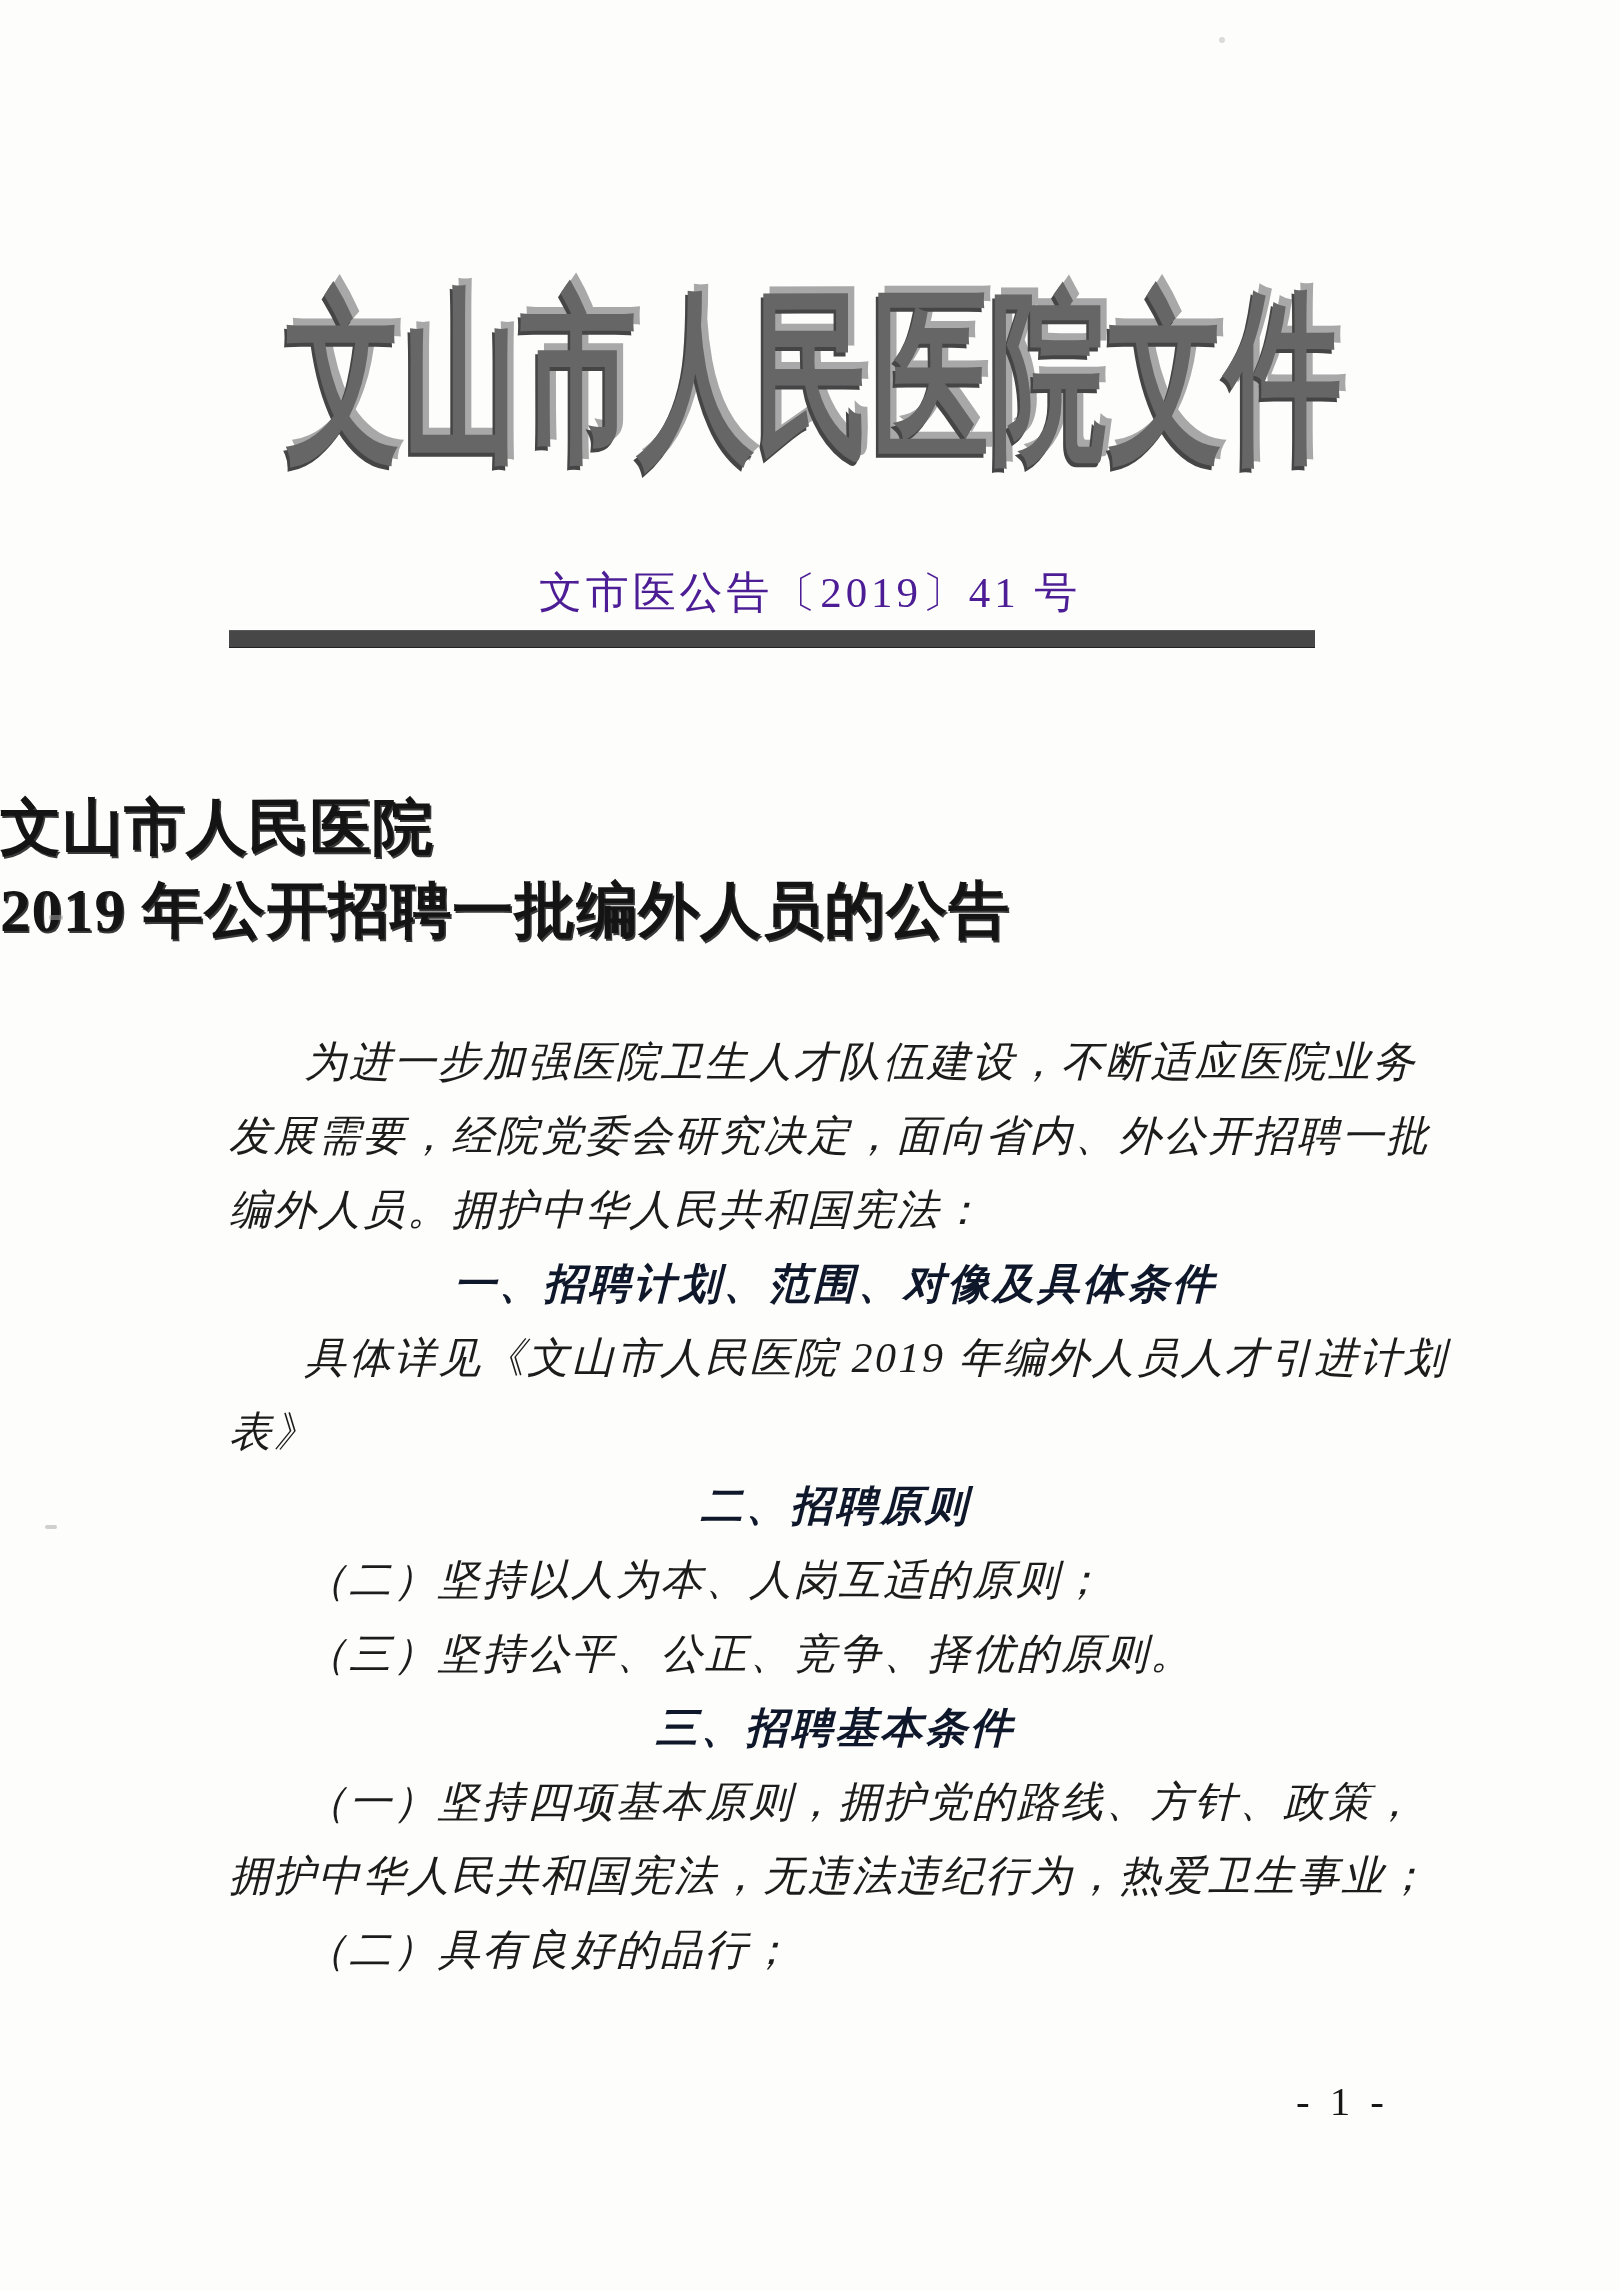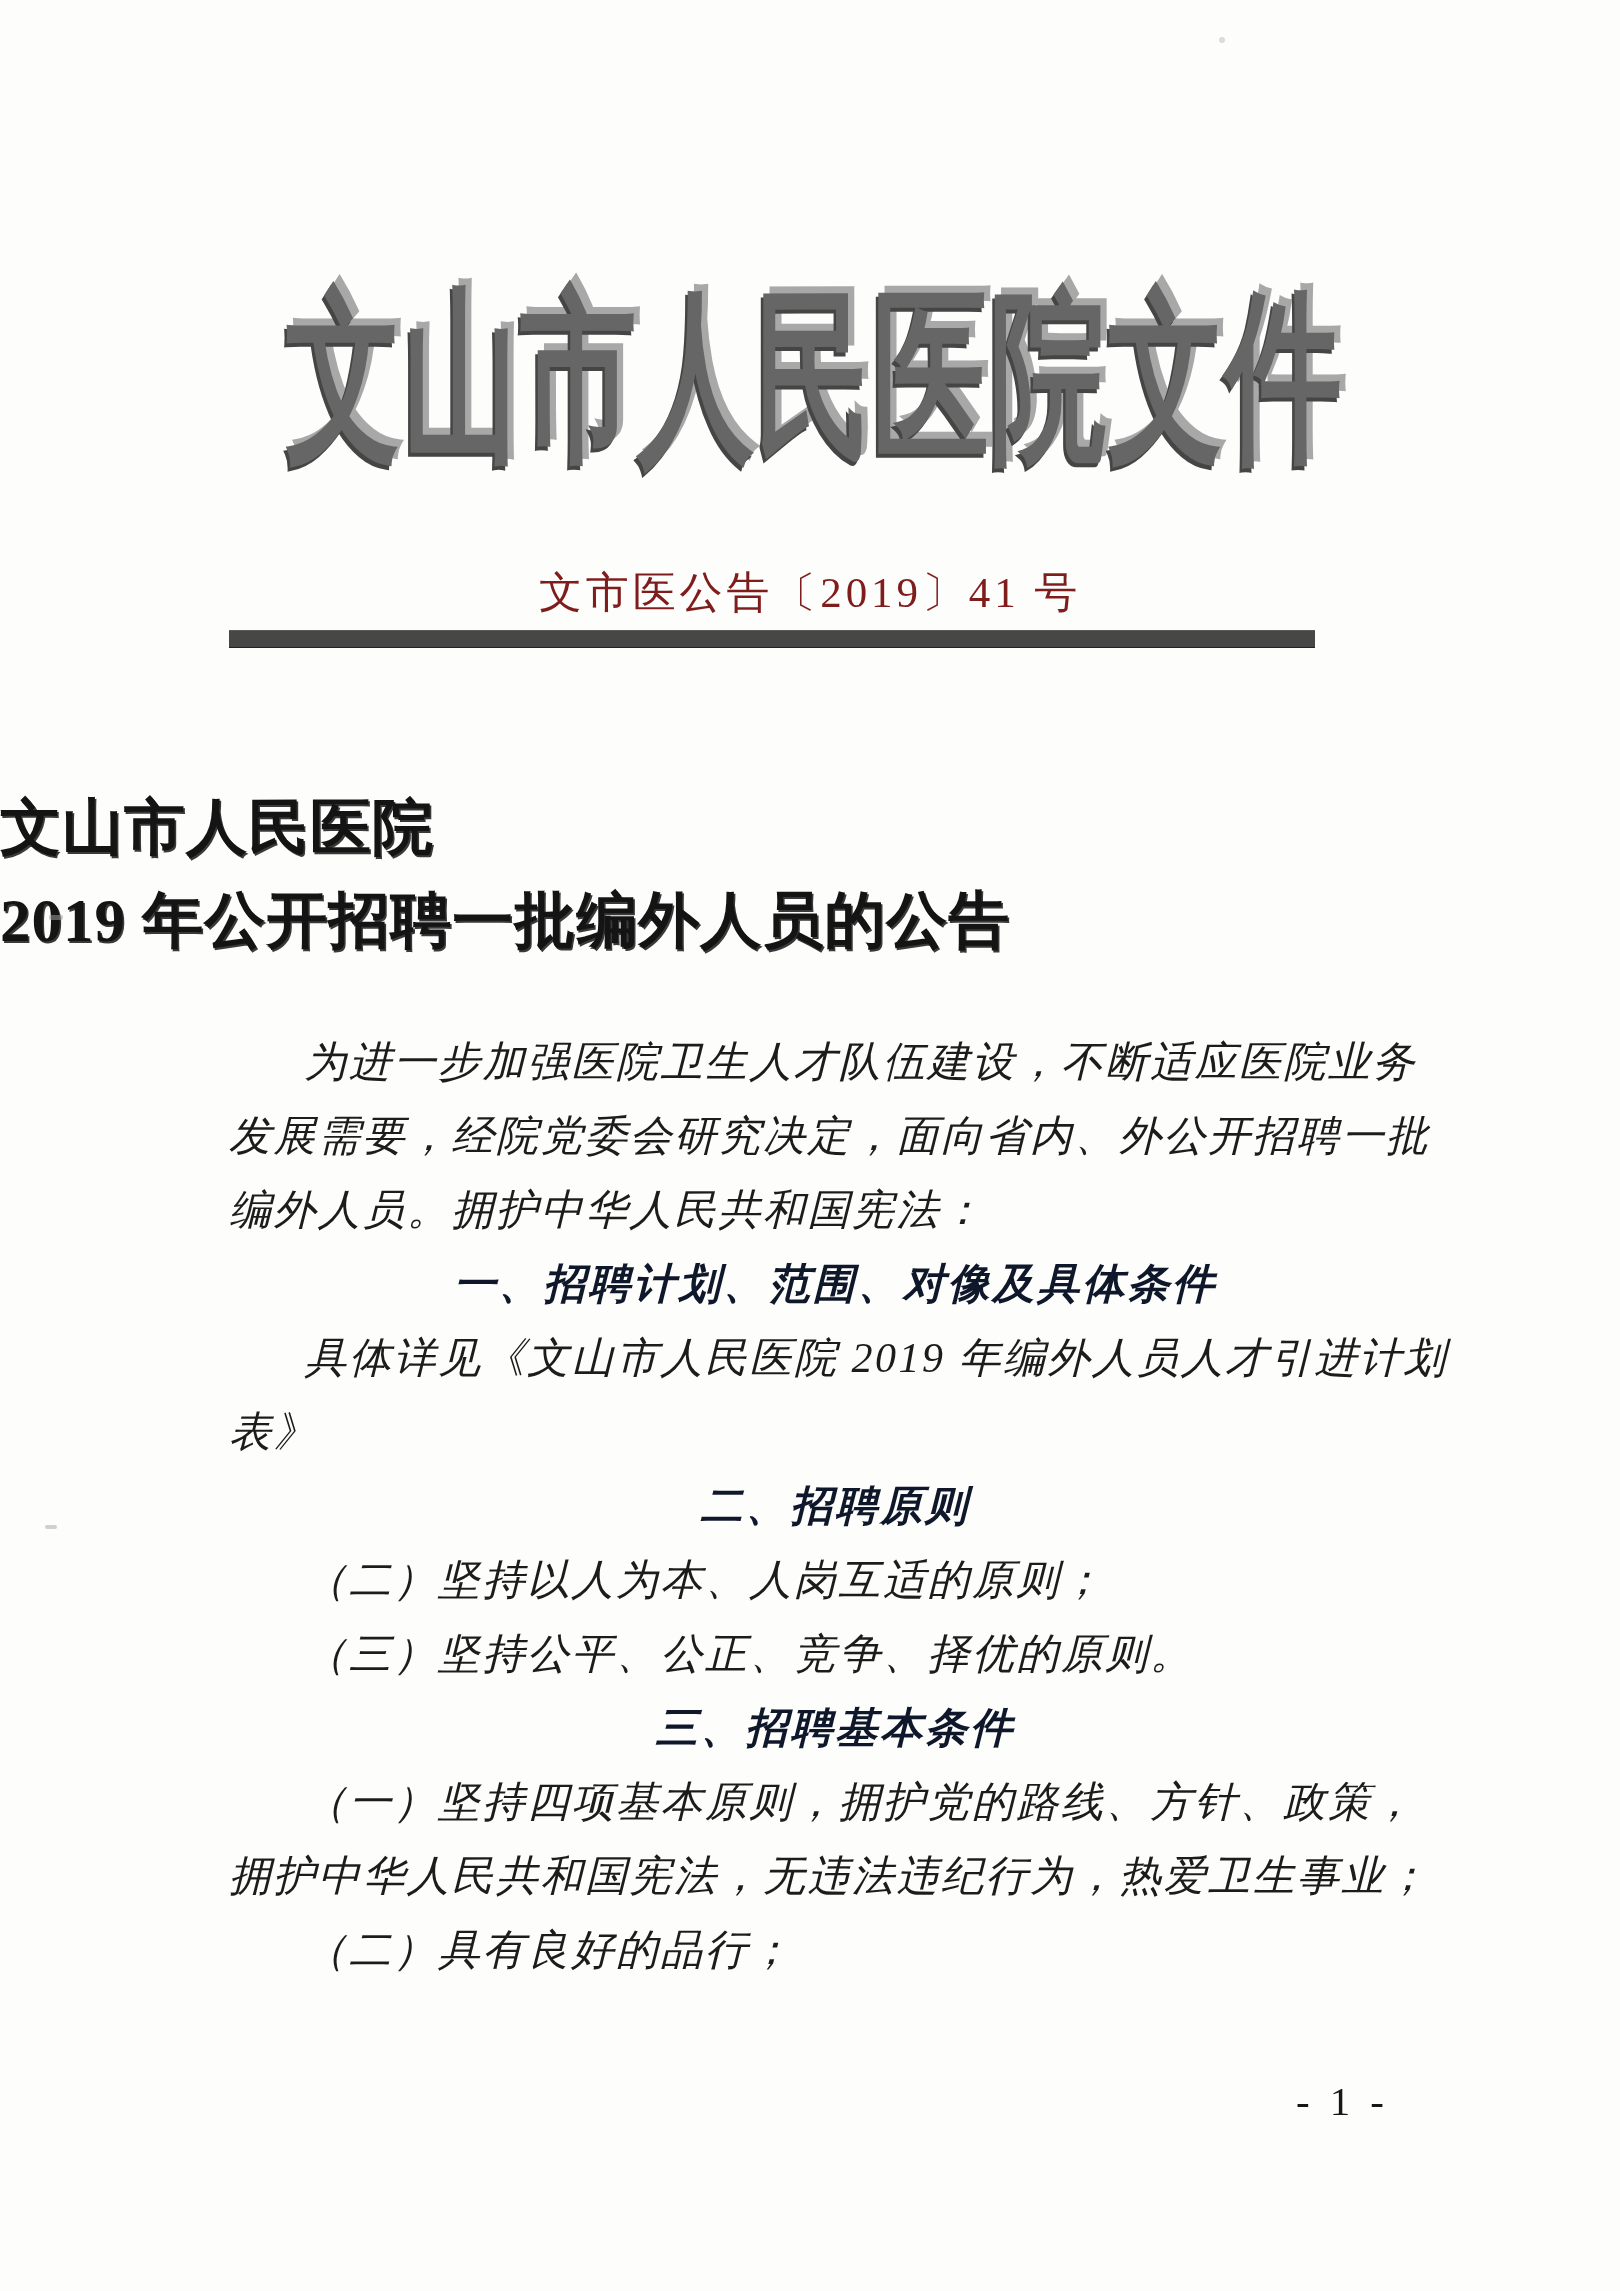--- a/index.html
+++ b/index.html
@@ -39,21 +39,21 @@
   
   .doc-number {
     position: absolute;
     top: 565px;
     left: 0;
     width: 100%;
     text-align: center;
     font-size: 43px;
     line-height: 55px;
     letter-spacing: 3.9px;
-    color: #7f1d1d;
+    color: #4c1d95;
   }
 
   
   .rule {
     position: absolute;
     top: 631px;
     left: 229px;
     width: 1086px;
     height: 15.7px;
     background: #474747;
@@ -66,21 +66,21 @@
     left: 0;
     width: 100%;
     font-size: 61px;
     line-height: 83px;
     font-weight: 700;
     letter-spacing: 1px;
     color: #141414;
     text-shadow: 1.5px 1.5px 0 #3a3a3a;
   }
   .title-l1 { top: 786px; }
-  .title-l2 { top: 869px; margin-top: 10px; }
+  .title-l2 { top: 869px; }
 
   
   .body-block {
     position: absolute;
     top: 1025px;
     left: 229px;
     width: 1137px;
   }
   .ln {
     height: 74px;

